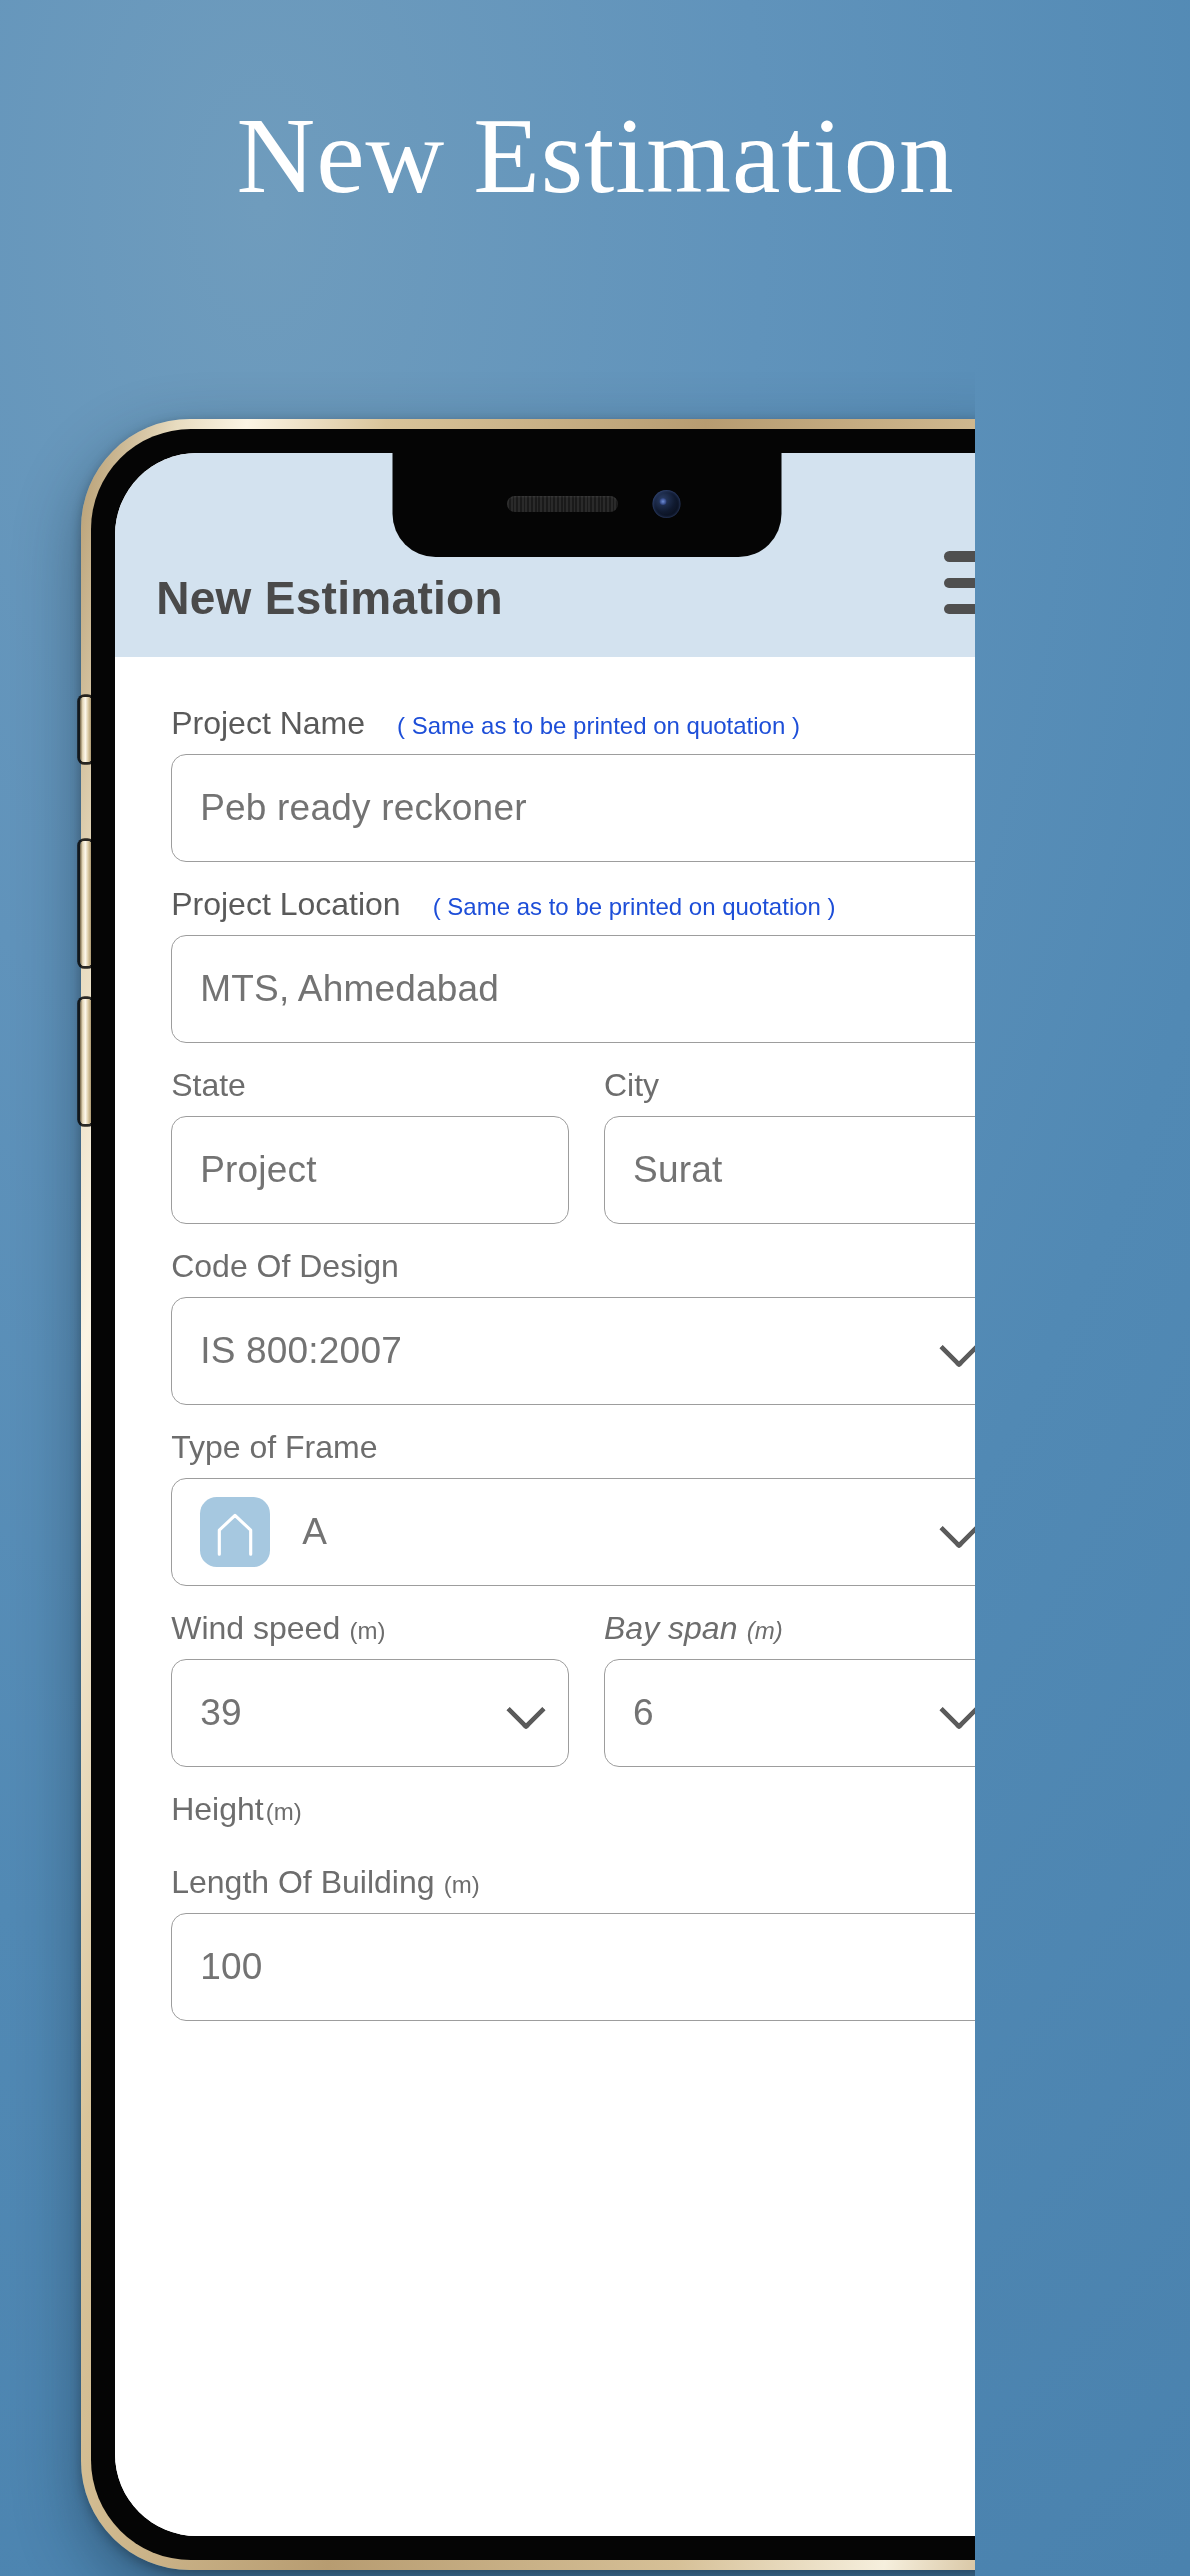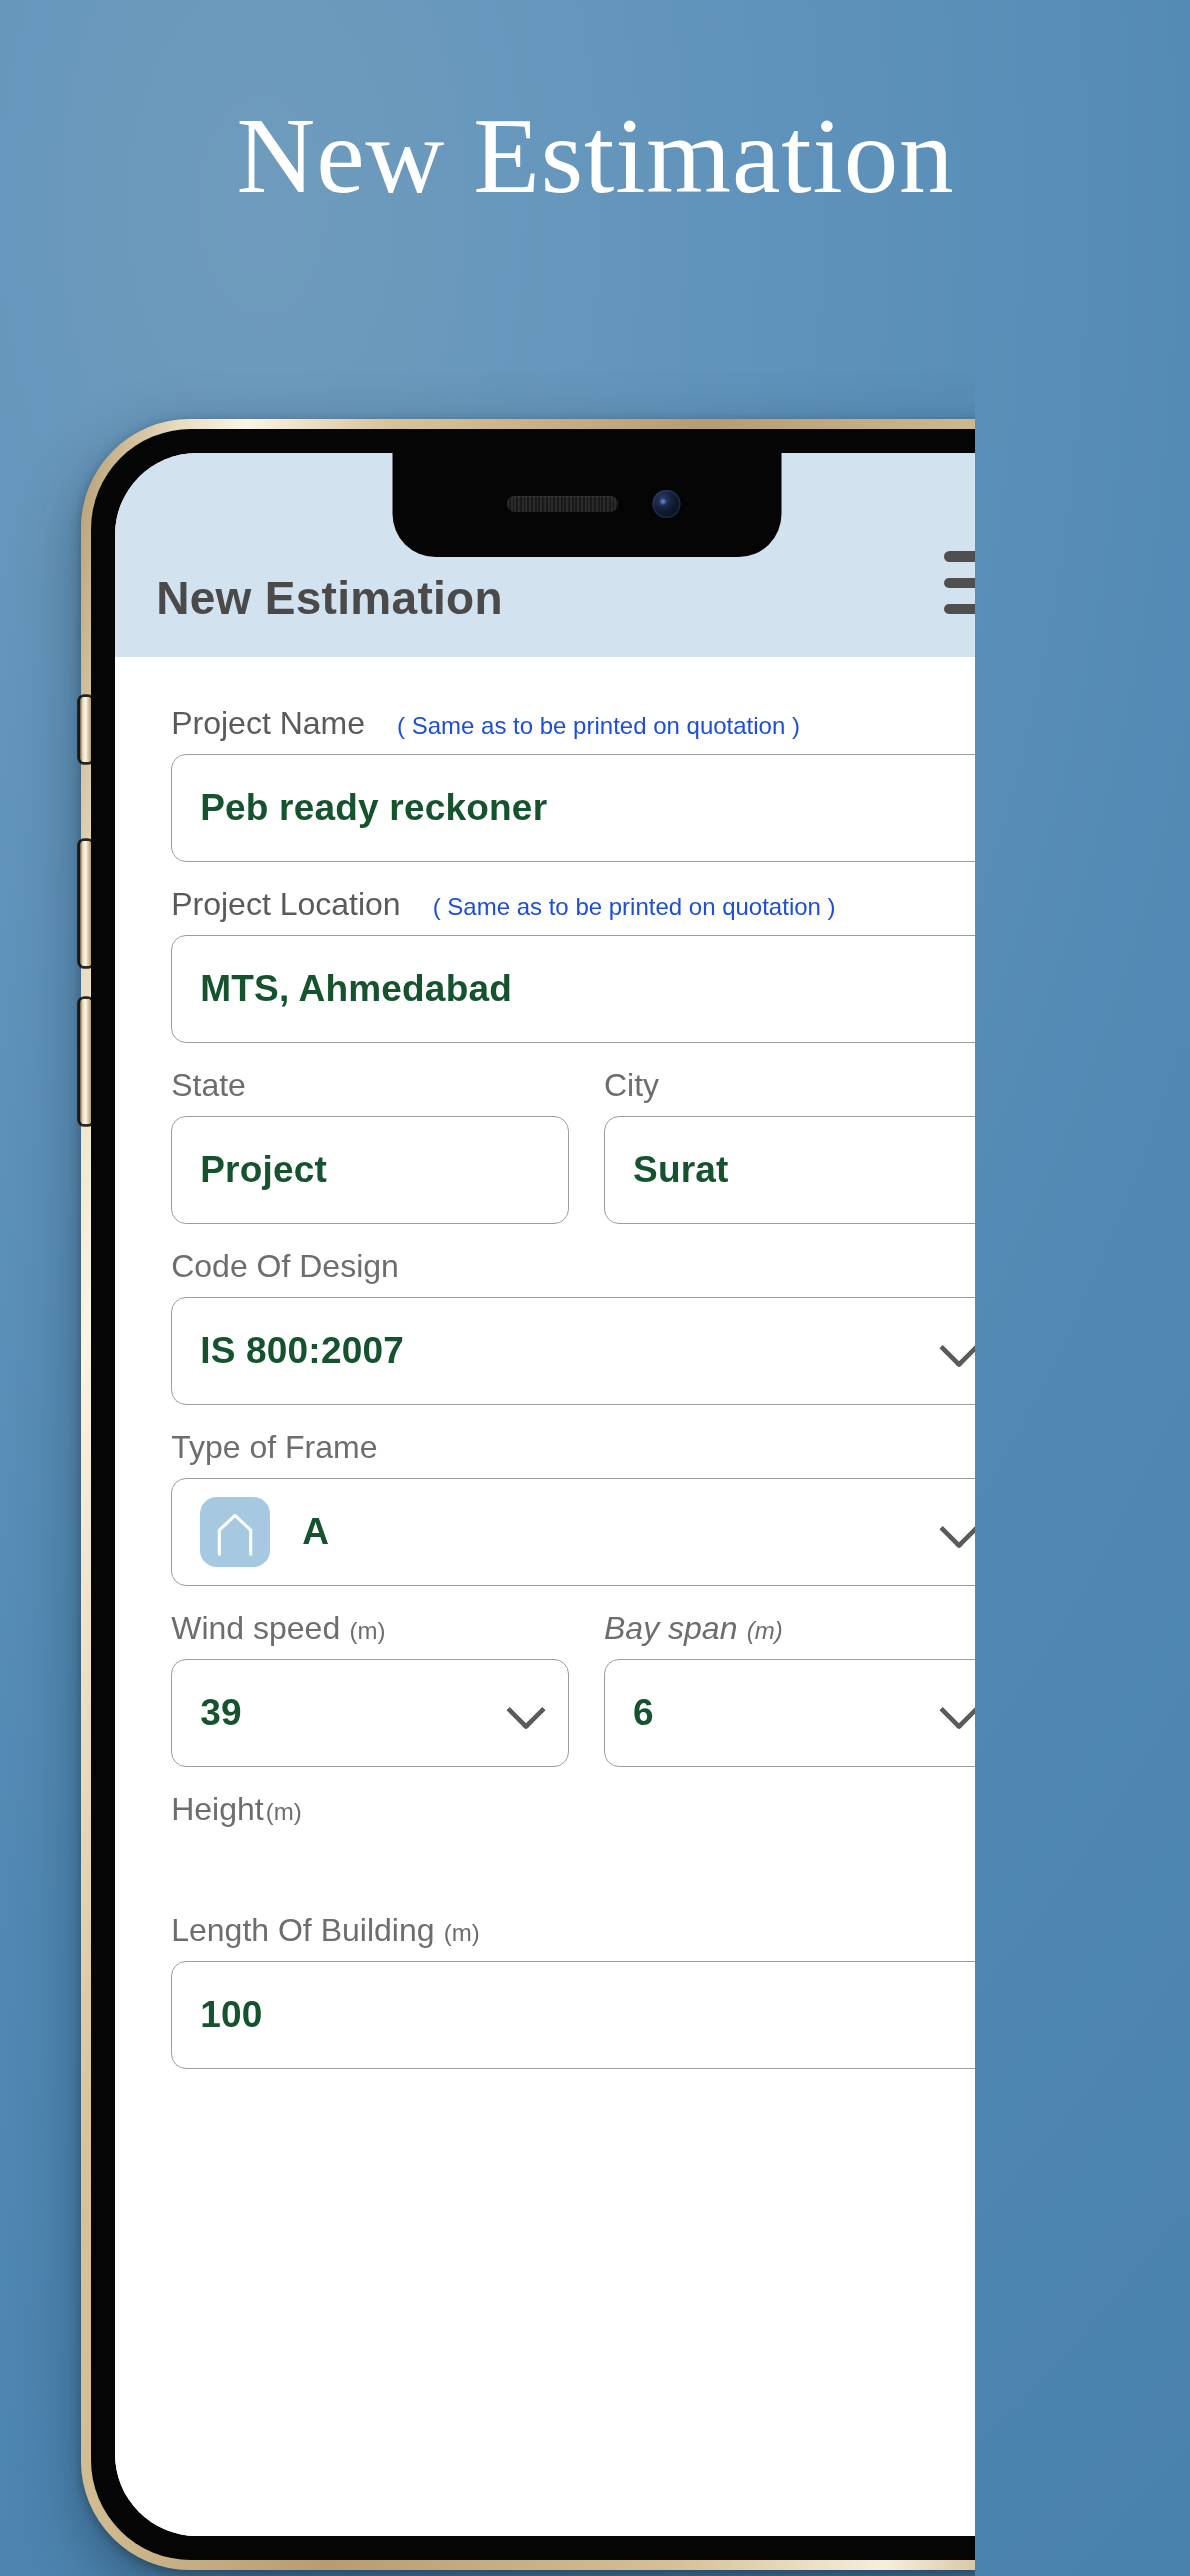--- a/index.html
+++ b/index.html
@@ -117,21 +117,21 @@
   .input{
     height:108px;
     border:1.9px solid #9d9d9d;
     border-radius:15px;
     background:#fff;
     display:flex; align-items:center;
     padding:0 28px;
     position:relative;
   }
   .input .val{
-    font-size:37px; font-weight:bold; color:#14532d;
+    font-size:37px; font-weight:normal; color:#737373;
     letter-spacing:0.2px;
   }
   .chev{
     position:absolute; right:28px; top:50%;
     width:28px; height:28px; transform:translateY(-60%) rotate(45deg);
     border-right:5.6px solid #5b5b5b; border-bottom:5.6px solid #5b5b5b;
     border-bottom-right-radius:3.7px;
   }
   .row2{ display:flex; gap:35px; }
   .row2 > .field{ flex:1; margin-bottom:24px; }
@@ -267,21 +267,21 @@
           <div class="row2">
             <div class="field">
               <div class="lbl-row" style="gap:2px;">
                 <span class="lbl-plain">Height</span>
                 <span class="lbl-unit">(m)</span>
               </div>
             </div>
           </div>
 
           <div class="field">
-            <div class="lbl-row" style="gap:9.3px;margin-top:48px;">
+            <div class="lbl-row" style="gap:9.3px;">
               <span class="lbl-plain">Length Of Building</span>
               <span class="lbl-unit">(m)</span>
             </div>
             <div class="input">
               <span class="val">100</span>
             </div>
           </div>
 
         </div>
       </div>

